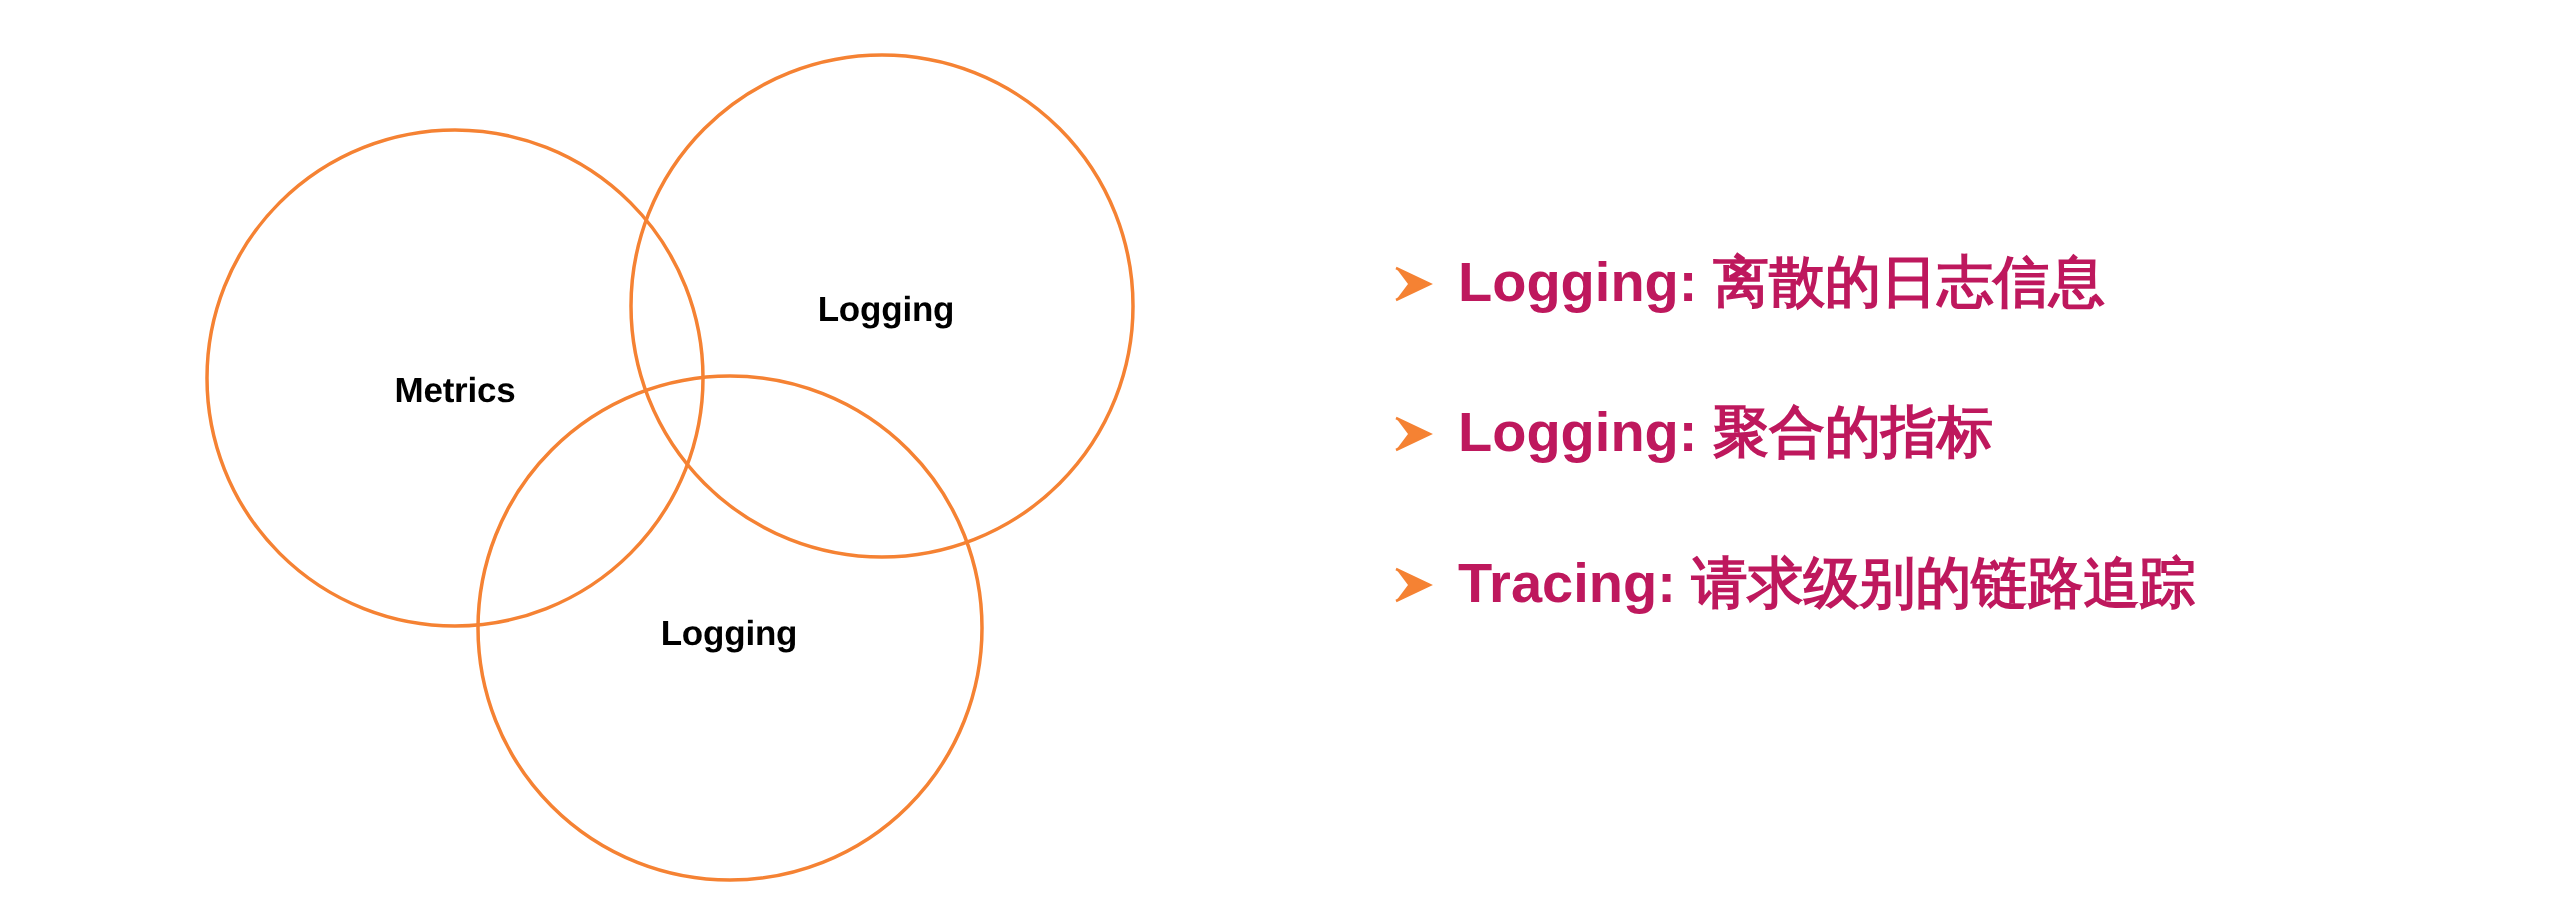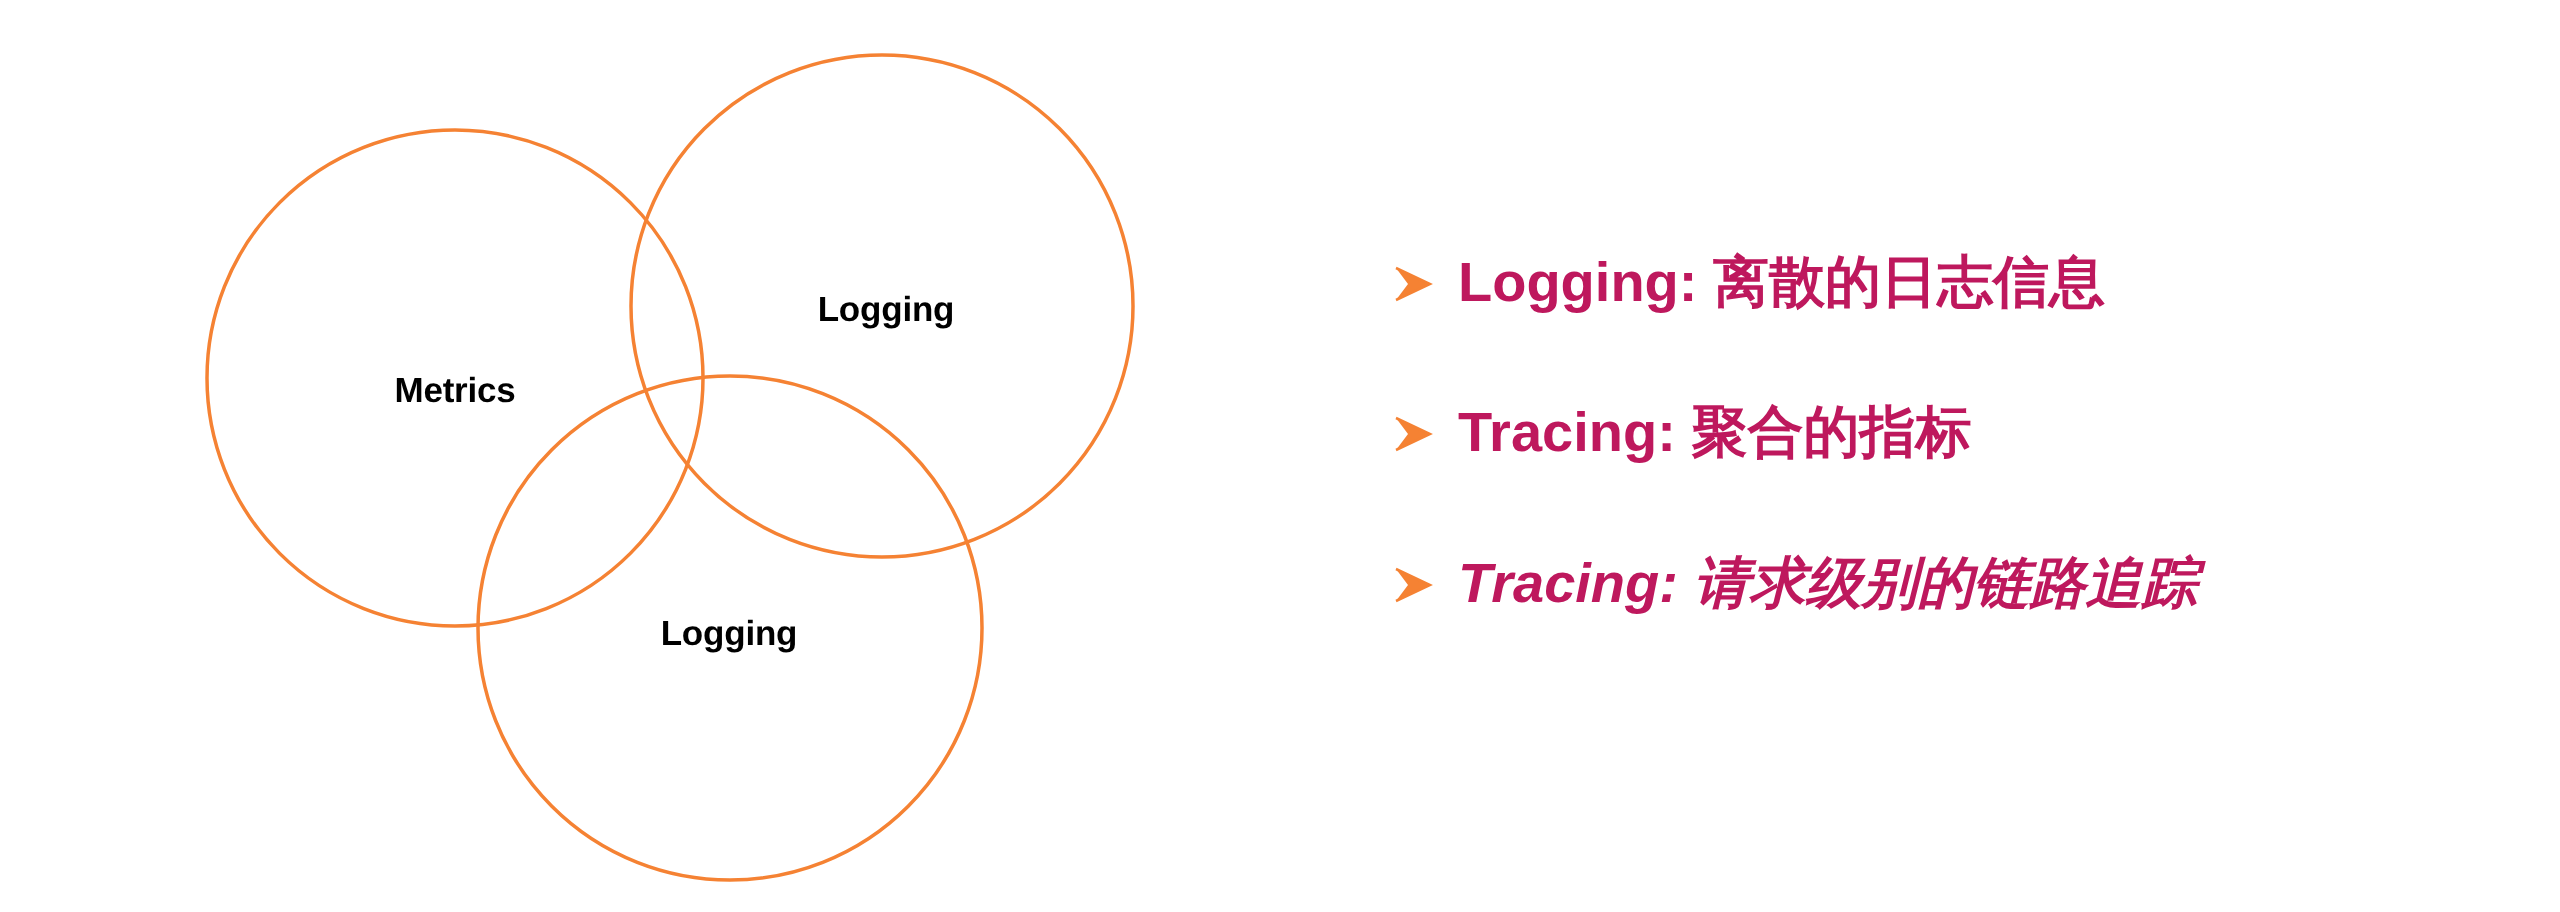--- a/index.html
+++ b/index.html
@@ -56,21 +56,21 @@
     position: absolute;
     left: 1390px;
     top: 250px;
     width: 1120px;
   }
   .bullet-row {
     display: flex;
     align-items: baseline;
     margin-bottom: 86px;
   }
-  .bullet-row:last-child { margin-bottom: 0; font-style: italic; }
+  .bullet-row:last-child { margin-bottom: 0; }
 
   .bullet-marker {
     flex: 0 0 auto;
     width: 46px;
     height: 46px;
     margin-right: 22px;
     position: relative;
     top: 6px;
   }
   .bullet-marker svg { display: block; }
@@ -117,21 +117,21 @@
       <span class="bullet-text">Logging: 离散的日志信息</span>
     </div>
 
     <div class="bullet-row">
       <span class="bullet-marker">
         <svg width="46" height="46" viewBox="0 0 46 46" xmlns="http://www.w3.org/2000/svg">
           <path d="M6 7 L40 23 L6 39 L18 23 Z" fill="#f58233"></path>
           <path d="M6 7 L40 23 L6 39" fill="none" stroke="#f58233" stroke-width="2.5" stroke-linejoin="miter"></path>
         </svg>
       </span>
-      <span class="bullet-text">Tracing: 聚合的指标</span>
+      <span class="bullet-text">Logging: 聚合的指标</span>
     </div>
 
     <div class="bullet-row">
       <span class="bullet-marker">
         <svg width="46" height="46" viewBox="0 0 46 46" xmlns="http://www.w3.org/2000/svg">
           <path d="M6 7 L40 23 L6 39 L18 23 Z" fill="#f58233"></path>
           <path d="M6 7 L40 23 L6 39" fill="none" stroke="#f58233" stroke-width="2.5" stroke-linejoin="miter"></path>
         </svg>
       </span>
       <span class="bullet-text">Tracing: 请求级别的链路追踪</span>

